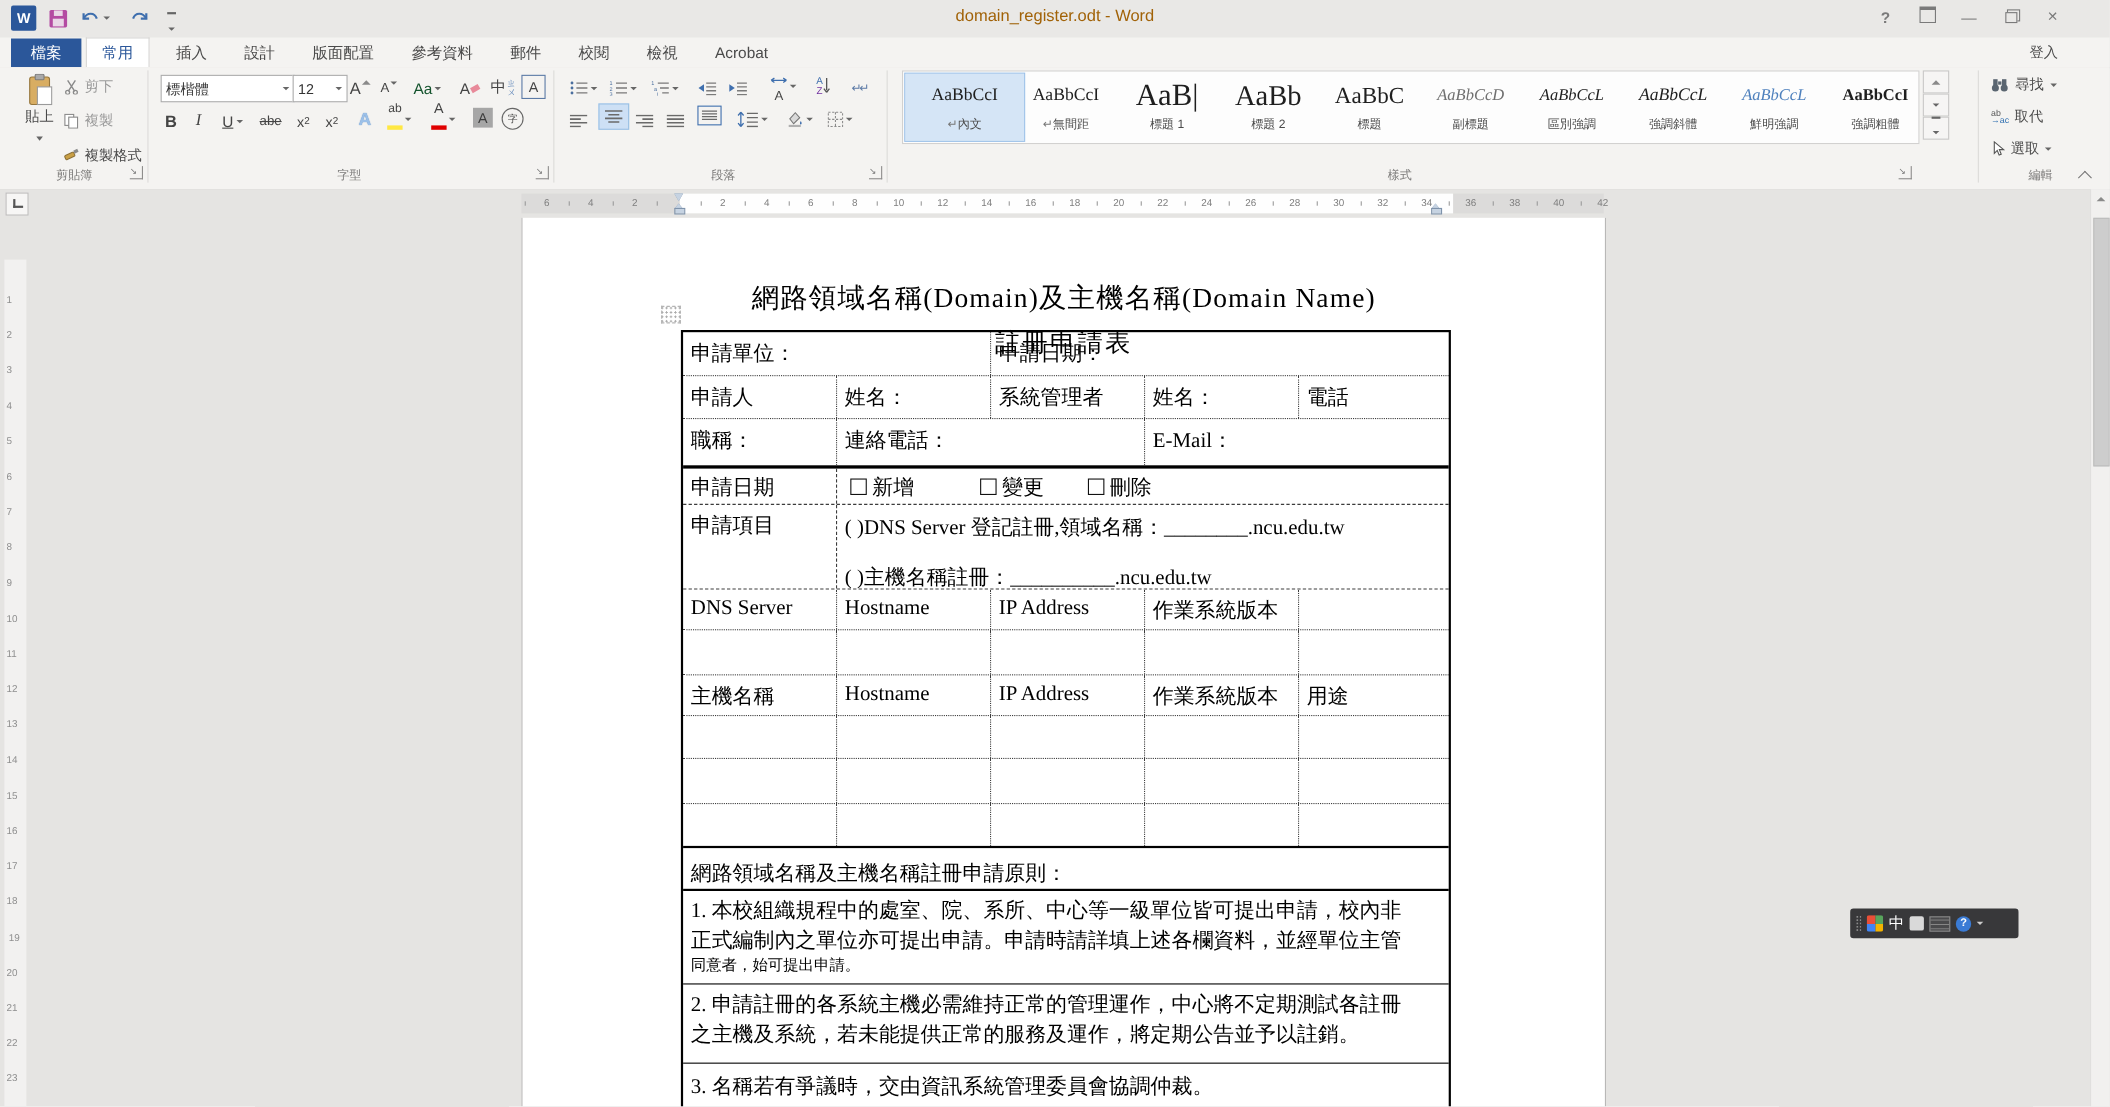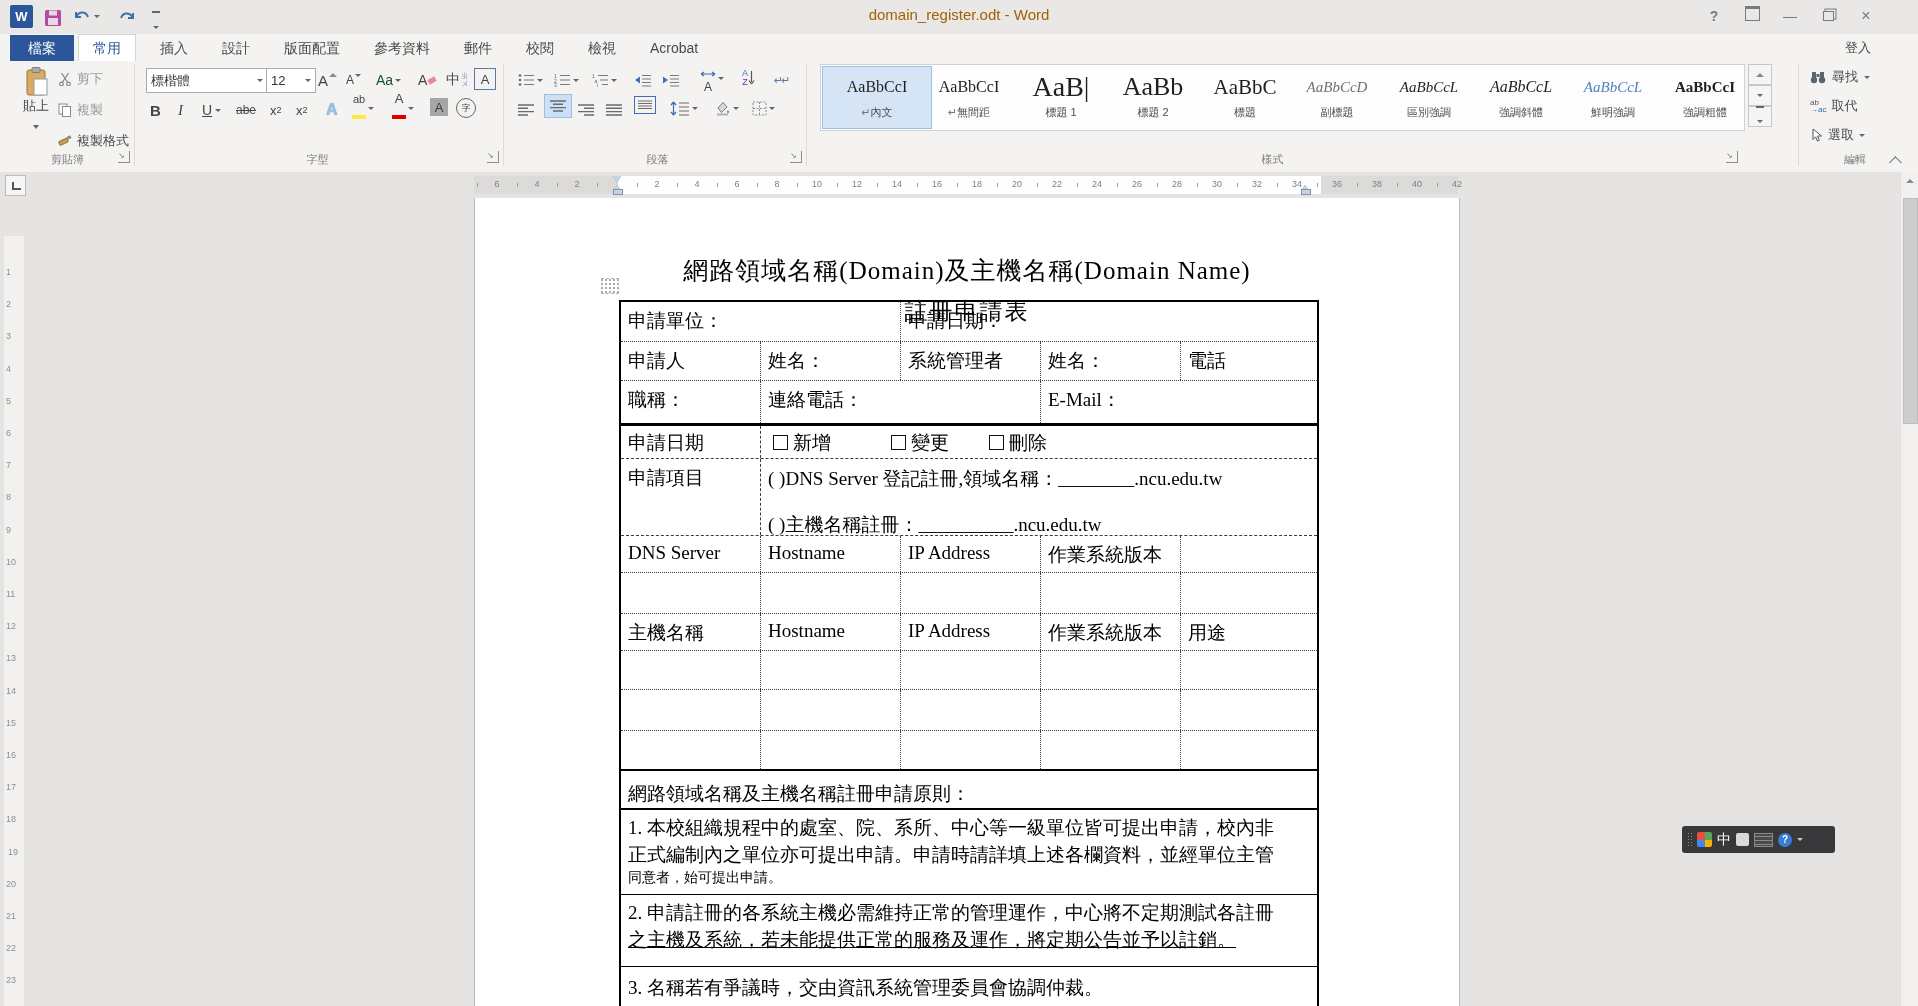--- a/index.html
+++ b/index.html
@@ -622,21 +622,21 @@
           <div class="tcell" style="left:0;width:824px;">
             <div class="r doctext" style="left:7px;top:5px;font-size:19px;">1. 本校組織規程中的處室、院、系所、中心等一級單位皆可提出申請，校內非</div>
             <div class="r doctext" style="left:7px;top:32px;font-size:19px;">正式編制內之單位亦可提出申請。申請時請詳填上述各欄資料，並經單位主管</div>
             <div class="r doctext" style="left:7px;top:59px;font-size:14px;">同意者，始可提出申請。</div>
           </div>
         </div>
 
         <div class="trow bthin" style="top:593px;height:72px;">
           <div class="tcell" style="left:0;width:696px;">
             <div class="r doctext" style="left:7px;top:5px;font-size:19px;">2. 申請註冊的各系統主機必需維持正常的管理運作，中心將不定期測試各註冊</div>
-            <div class="r doctext" style="left:7px;top:32px;font-size:19px;text-decoration:underline;">之主機及系統，若未能提供正常的服務及運作，將定期公告並予以註銷。</div>
+            <div class="r doctext" style="left:7px;top:32px;font-size:19px;">之主機及系統，若未能提供正常的服務及運作，將定期公告並予以註銷。</div>
           </div>
         </div>
 
         <div class="trow" style="top:665px;height:55px;">
           <div class="tcell" style="left:0;width:696px;">
             <div class="r doctext" style="left:7px;top:8px;font-size:19px;">3. 名稱若有爭議時，交由資訊系統管理委員會協調仲裁。</div>
           </div>
         </div>
       </div>
     </div>

